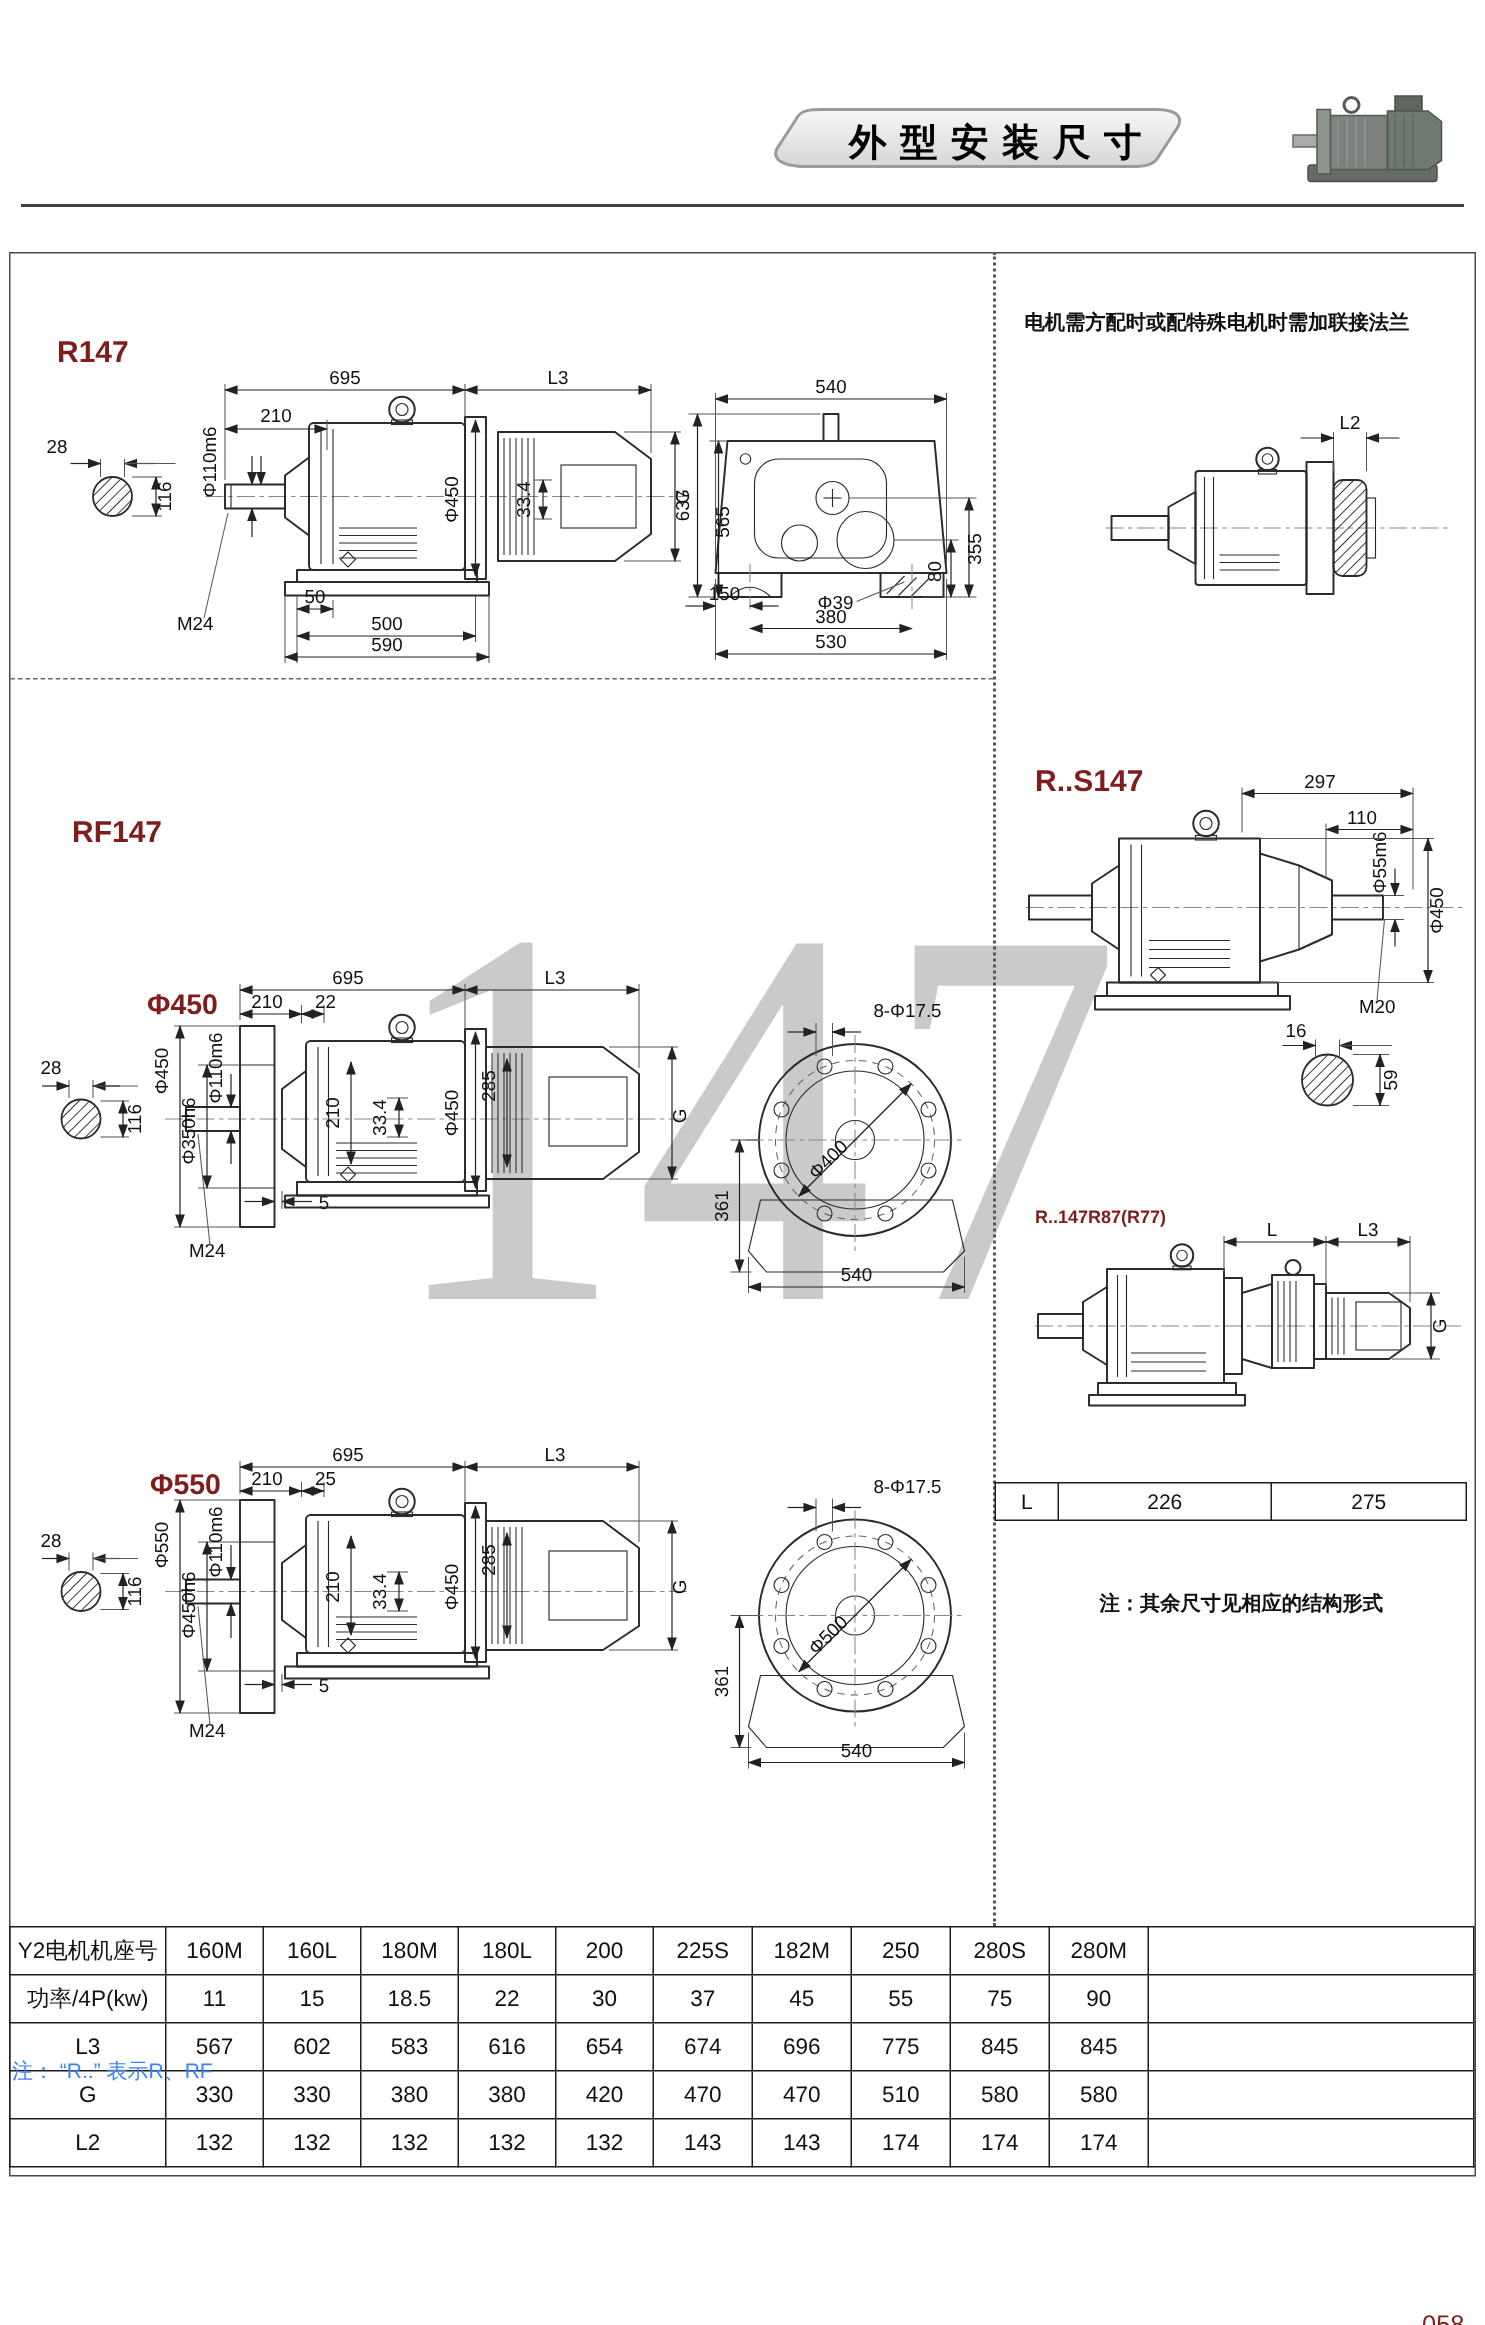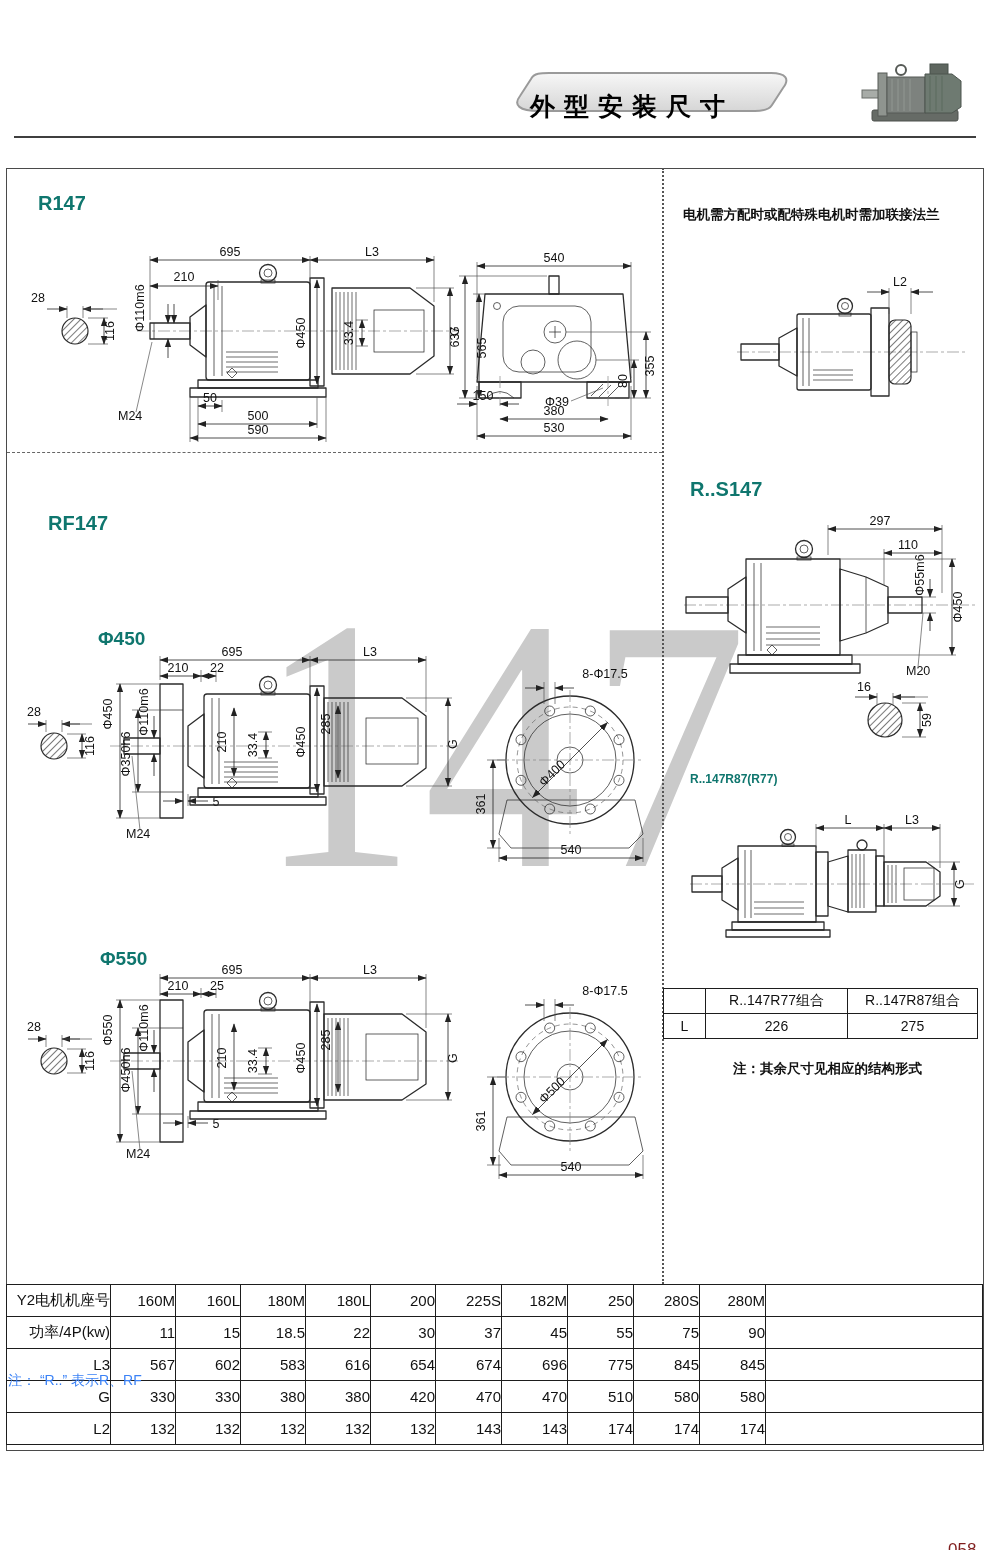--- a/index.html
+++ b/index.html
@@ -1,54 +1,54 @@
 <!DOCTYPE html>
 <html><head>
 <meta charset="utf-8">
 <style>
   html,body{margin:0;padding:0;background:#e8e8e8;}
   #page{position:relative;width:990px;height:1550px;background:#ffffff;overflow:hidden;
         font-family:"Liberation Sans","DejaVu Sans",sans-serif;color:#111;}
   .abs{position:absolute;}
   
   #banner{left:505px;top:70px;width:290px;height:44px;z-index:3;}
-  #banner-text{left:530px;top:90px;width:240px;text-align:left;font-size:25px;font-weight:bold;
+  #banner-text{left:530px;top:78px;width:240px;text-align:right;font-size:25px;font-weight:bold;
                letter-spacing:9px;color:#000;z-index:4;}
   #rule-top{left:14px;top:136px;width:962px;border-top:2.5px solid #3f3f3f;z-index:3;}
   
   #frame{left:6px;top:168px;width:976px;height:1281px;border:1.5px solid #4a4a4a;z-index:2;}
   #vdiv{left:662px;top:168px;height:1116px;border-left:2px dotted #555;z-index:2;}
   #hdiv{left:7px;top:452px;width:655px;border-top:1.6px dashed #666;z-index:2;}
   
   #wm{left:258px;top:565px;font-family:"Liberation Serif","DejaVu Serif",serif;
       font-size:360px;line-height:360px;letter-spacing:8px;color:#cacaca;z-index:1;
       transform:scaleX(0.88);transform-origin:left top;}
   
-  .seclabel{font-weight:bold;color:#0f766e;z-index:3;}
+  .seclabel{font-weight:bold;color:#7f1d1d;z-index:3;margin-top:32px;}
   
   .cnote{font-size:13.5px;font-weight:bold;color:#111;z-index:3;}
   
   svg.drw{position:absolute;z-index:2;overflow:visible;}
   svg .ol{fill:none;stroke:#2b2b2b;stroke-width:1.3;stroke-linejoin:round;}
   svg .thin{fill:none;stroke:#2b2b2b;stroke-width:0.75;}
   svg .fin{fill:none;stroke:#2b2b2b;stroke-width:0.7;}
   svg .dim{stroke:#222;stroke-width:0.8;fill:none;marker-start:url(#arr);marker-end:url(#arr);}
   svg .dimp{stroke:#222;stroke-width:0.8;fill:none;marker-end:url(#arr);}
   svg .ext{stroke:#555;stroke-width:0.7;fill:none;}
   svg .cl{stroke:#888;stroke-width:0.7;fill:none;stroke-dasharray:12 3 3 3;}
   svg .bc{stroke:#666;stroke-width:0.7;fill:none;stroke-dasharray:5 4;}
   svg .ht{fill:url(#hatch);stroke:#2b2b2b;stroke-width:1.2;}
   svg text{font-family:"Liberation Sans","DejaVu Sans",sans-serif;font-size:12.5px;fill:#111;}
   svg text.mid{text-anchor:middle;}
   
   table{border-collapse:collapse;background:transparent;}
   #combo-table{position:absolute;left:663px;top:988px;z-index:3;table-layout:fixed;}
   #combo-table td{border:1.6px solid #1d1d1d;text-align:center;font-size:14px;height:24px;padding:0;}
   #spec-table{position:absolute;left:6px;top:1284px;z-index:3;table-layout:fixed;}
-  #spec-table td{border:1.5px solid #1d1d1d;text-align:right;font-size:15px;height:31px;padding:0;}
+  #spec-table td{border:1.5px solid #1d1d1d;text-align:center;font-size:15px;height:31px;padding:0;}
   #bottom-note{left:8px;top:1372px;font-size:14px;color:#3b82f6;z-index:3;}
   #page-num{left:948px;top:1492px;font-size:17px;color:#7f1d1d;z-index:3;margin-top:48px;}
   #right-note{left:733px;top:1060px;font-size:13.5px;font-weight:bold;z-index:3;}
 </style>
 </head>
 <body>
 
 <div id="page">
 
   <svg width="0" height="0" style="position:absolute">
@@ -585,25 +585,20 @@
     <text x="94" y="190" class="mid">540</text>
   </svg>
 
   <table id="combo-table">
     <colgroup>
         <col style="width:42px">
         <col style="width:142px">
         <col style="width:130px">
       </colgroup>
     <tbody>
-        <tr>
-      <td></td>
-      <td>R..147R77组合</td>
-      <td>R..147R87组合</td>
-    </tr>
     <tr>
       <td>L</td>
       <td>226</td>
       <td>275</td>
     </tr>
   </tbody>
     </table>
 
   <div class="abs" id="right-note">注：其余尺寸见相应的结构形式</div>
 

